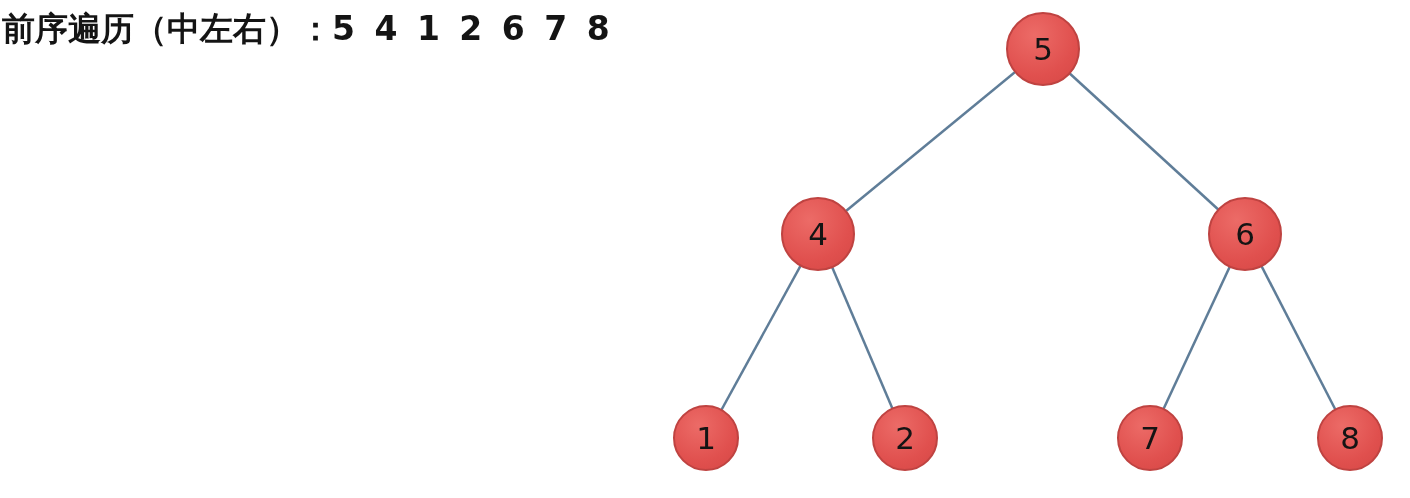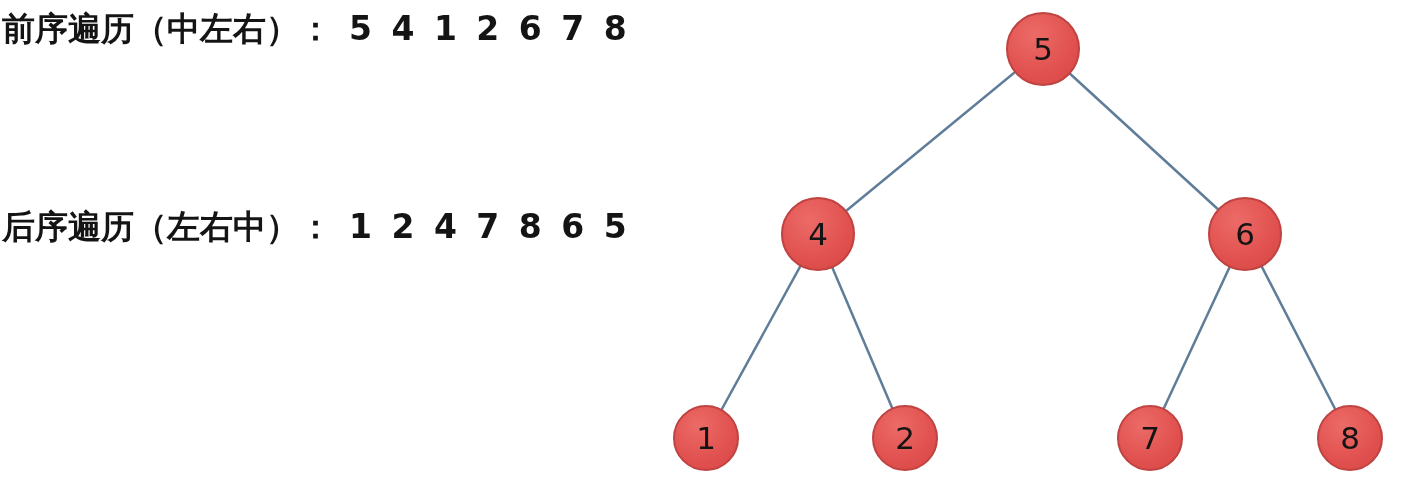--- a/index.html
+++ b/index.html
@@ -19,21 +19,21 @@
   .traversal-line {
     position: absolute;
     left: 2px;
     font-size: 33px;
     font-weight: 600;
     color: #141414;
     white-space: nowrap;
     line-height: 42px;
   }
   .traversal-line .seq {
-    margin-left: 17px;
+    margin-left: 0;
     letter-spacing: 4px;
     font-weight: 600;
   }
   
   .edges {
     position: absolute;
     left: 0;
     top: 0;
     width: 1410px;
     height: 498px;
@@ -63,23 +63,20 @@
 </head>
 <body>
 
 <div class="canvas">
 
   <div class="traversal-line" style="top:8px">
     <span>前序遍历（中左右）：</span><span class="seq">5 4 1 2 6 7 8</span>
   </div>
 
 
-  <div class="traversal-line" style="top:206px">
-    <span>后序遍历（左右中）：</span><span class="seq">1 2 4 7 8 6 5</span>
-  </div>
 
   <svg class="edges" viewBox="0 0 1410 498">
     <line x1="1043" y1="49" x2="818" y2="234" stroke="#5f7d98"></line>
     <line x1="1043" y1="49" x2="1245" y2="234" stroke="#5f7d98"></line>
     <line x1="818" y1="234" x2="706" y2="438" stroke="#5f7d98"></line>
     <line x1="818" y1="234" x2="905" y2="438" stroke="#5f7d98"></line>
     <line x1="1245" y1="234" x2="1150" y2="438" stroke="#5f7d98"></line>
     <line x1="1245" y1="234" x2="1350" y2="438" stroke="#5f7d98"></line>
   </svg>
 

